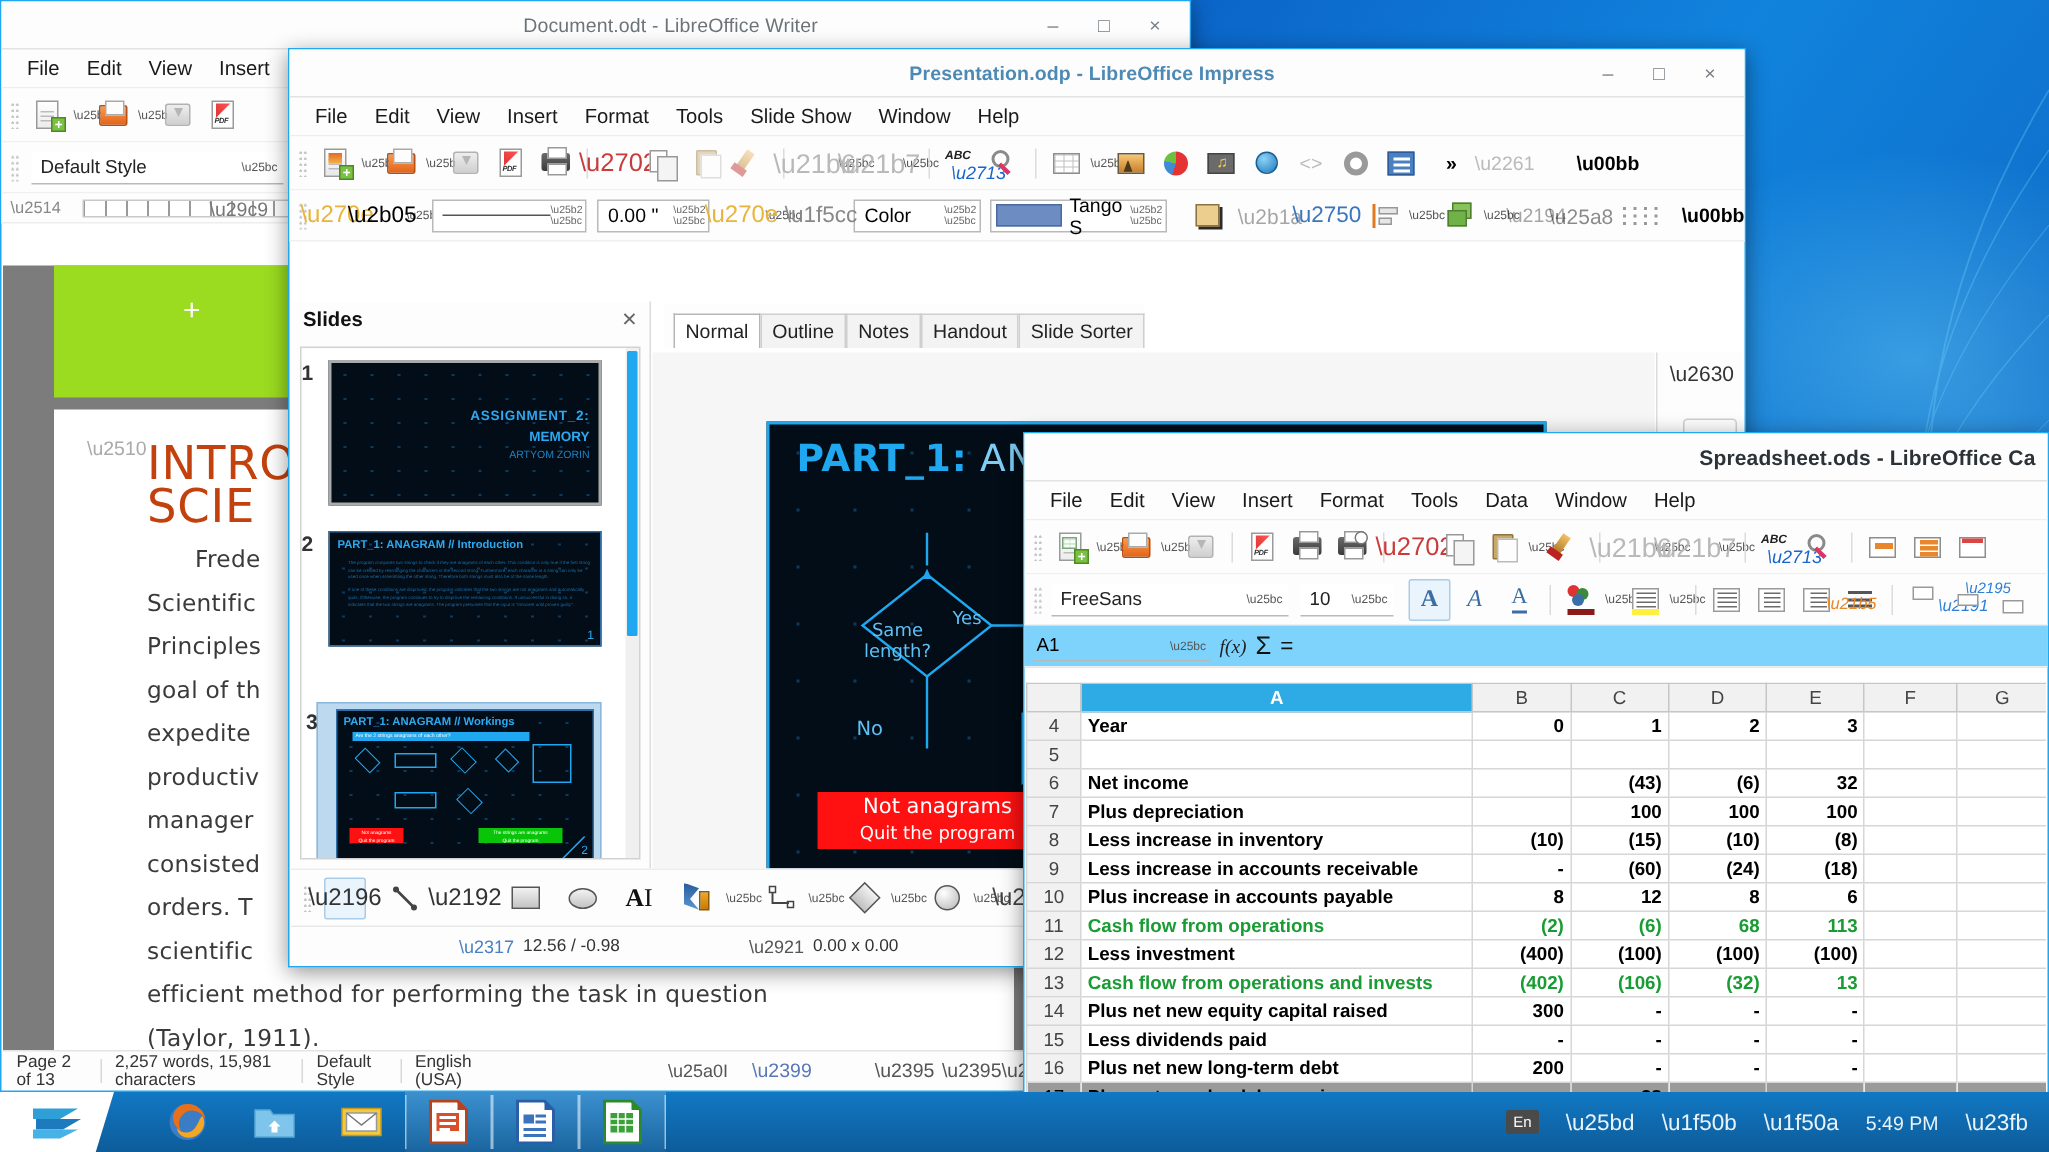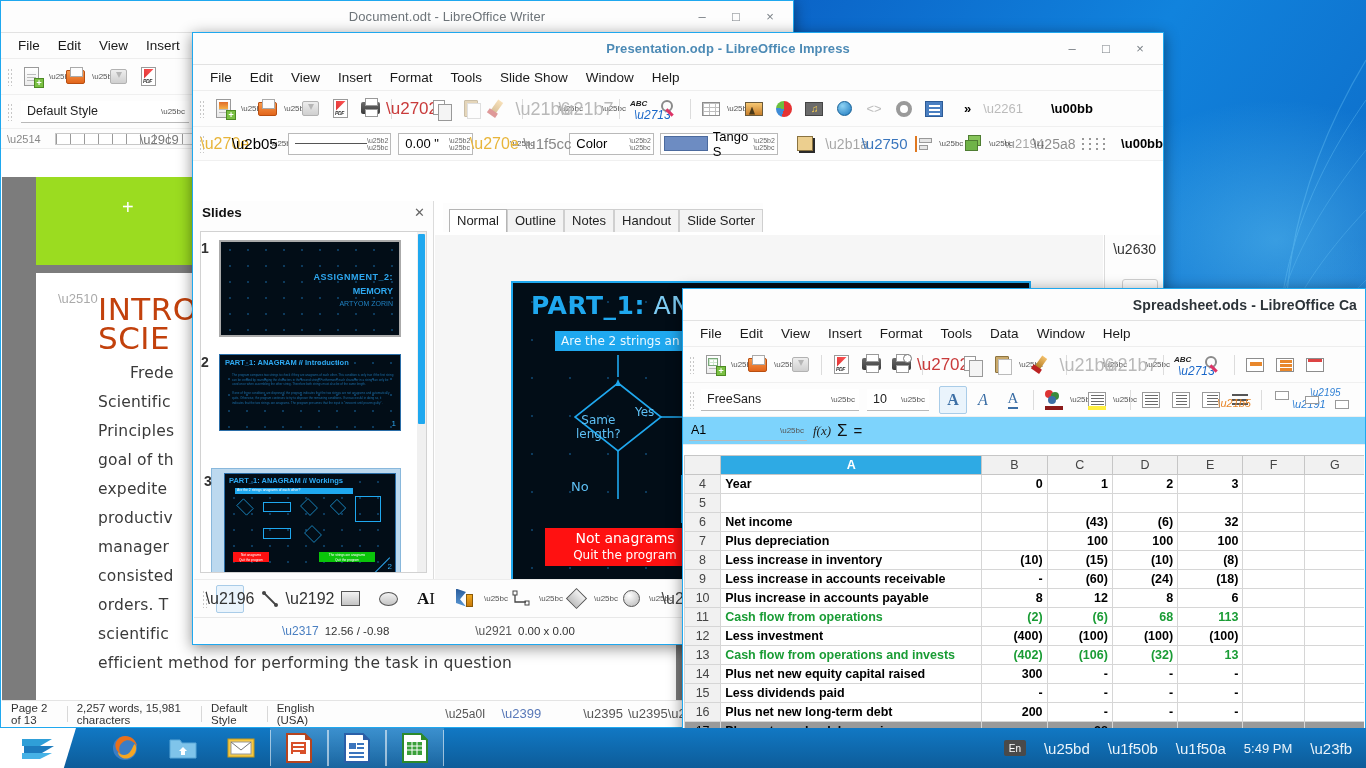--- a/index.html
+++ b/index.html
@@ -254,20 +254,21 @@
         <div class="doc-p">Scientific</div>
         <div class="doc-p">Principles</div>
         <div class="doc-p">goal of th</div>
         <div class="doc-p">expedite</div>
         <div class="doc-p">productiv</div>
         <div class="doc-p">manager</div>
         <div class="doc-p">consisted</div>
         <div class="doc-p">orders. T</div>
         <div class="doc-p">scientific</div>
         <div class="doc-p">efficient method for performing the task in question</div>
+        <div class="doc-p">(Taylor, 1911).</div>
       </div>
     </div>
   </div>
 
   <div class="w-status">
     <div class="seg">Page 2 of 13</div>
     <div class="seg">2,257 words, 15,981 characters</div>
     <div class="seg">Default Style</div>
     <div class="seg" style="border-right:none">English (USA)</div>
     <div style="margin-left:108px;display:flex;gap:16px;align-items:center;color:#555">
@@ -565,21 +566,20 @@
     <div class="imp-tab">Handout</div>
     <div class="imp-tab">Slide Sorter</div>
   </div>
 
   <div style="position:absolute;left:242px;top:202px;right:60px;bottom:65px;background:#f6f6f6;overflow:hidden">
     <div class="mainslide" style="left:76px;top:46px;width:520px;height:300px">
       <div class="dotgrid"></div>
       <div style="position:absolute;left:18px;top:8px;font-size:25px;letter-spacing:.5px;font-family:'DejaVu Sans',sans-serif">
         <b style="color:#1fa8ef">PART_1:</b><span style="color:#7ecdf5"> ANAGRAM // Workings</span>
       </div>
-      <div style="position:absolute;left:42px;top:48px;width:215px;height:20px;background:#1fa8ef;color:#eaf8ff;font-size:12px;display:flex;align-items:center;padding-left:6px;font-family:'DejaVu Sans',sans-serif">Are the 2 strings an</div>
 
       <svg style="position:absolute;left:30px;top:72px" width="230" height="150">
         <line x1="75" y1="0" x2="75" y2="22" stroke="#1fa8ef" stroke-width="1.6"></line>
         <polygon points="75,24 78,31 72,31" fill="#1fa8ef"></polygon>
         <polygon points="75,28 118,62 75,96 32,62" fill="none" stroke="#1fa8ef" stroke-width="1.6"></polygon>
         <line x1="118" y1="62" x2="172" y2="62" stroke="#1fa8ef" stroke-width="1.6"></line>
         <polygon points="174,62 167,59 167,65" fill="#1fa8ef"></polygon>
         <line x1="75" y1="96" x2="75" y2="144" stroke="#1fa8ef" stroke-width="1.6"></line>
       </svg>
       <div style="position:absolute;left:63px;top:130px;color:#5ec0f5;font-size:12px;text-align:center;line-height:14px;font-family:'DejaVu Sans',sans-serif">
@@ -675,21 +675,21 @@
         <span style="font-size:16px;color:#444">\u21d4</span>
       </div>
     <div class="caret">\u25bc</div>
     <div class="tbtn" style="margin-left:8px">
         <span style="width:16px;height:16px;display:block;background:#e8e8e8;border:1.5px solid #6d9cd0"></span>
       </div>
     <div class="caret">\u25bc</div>
   </div>
 
   <div class="imp-status">
-    <div style="margin-left:88px;display:flex;align-items:center;gap:6px">
+    <div style="margin-left:112px;display:flex;align-items:center;gap:6px">
       <span style="color:#4a7fc1;font-size:12px">\u2317</span>
       <span>12.56 / -0.98</span>
     </div>
     <div style="margin-left:86px;display:flex;align-items:center;gap:6px">
       <span style="color:#555;font-size:12px">\u2921</span>
       <span>0.00 x 0.00</span>
     </div>
   </div>
 </div>
 

